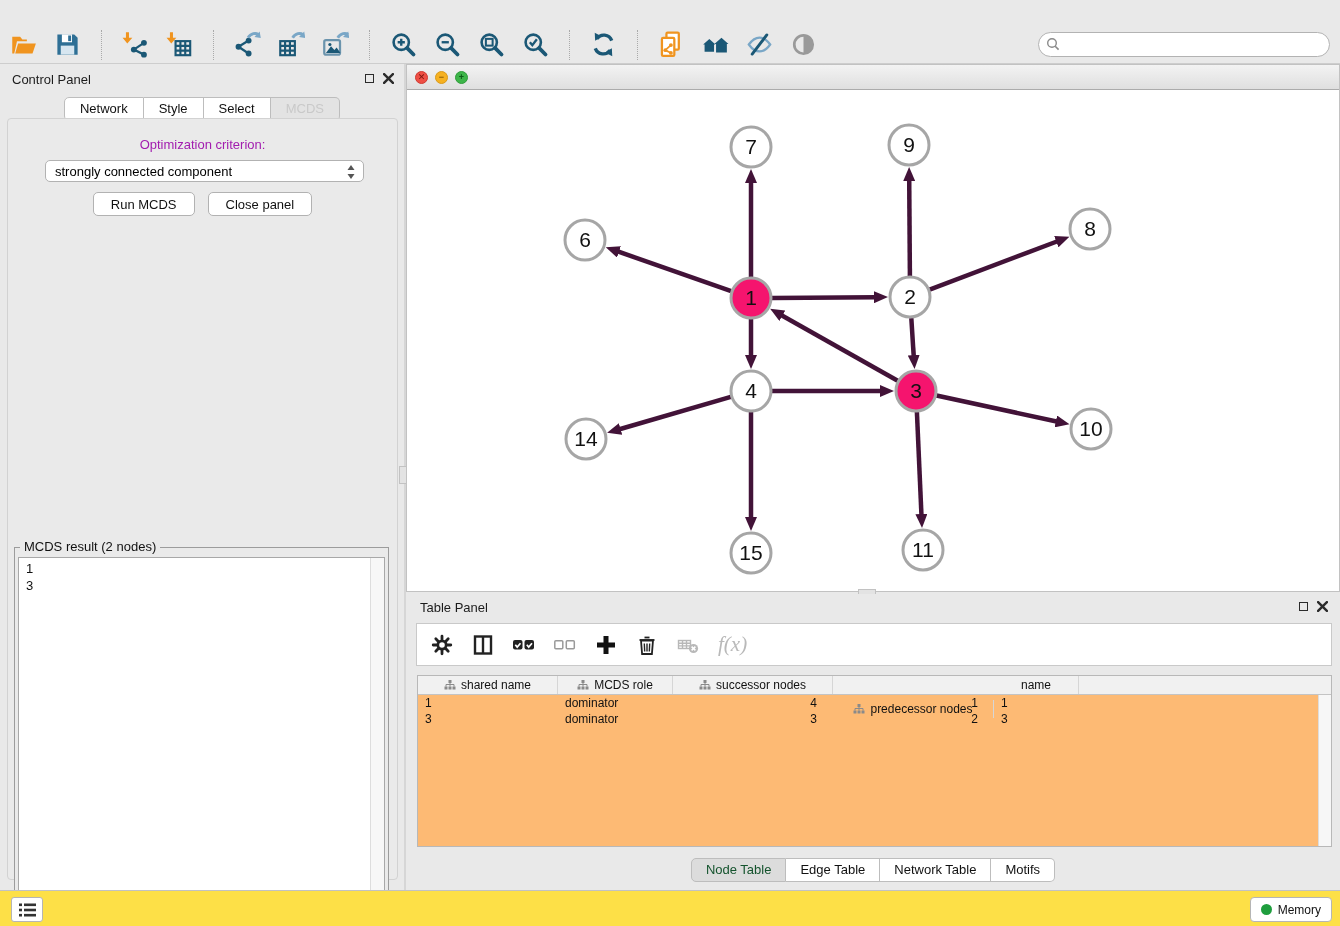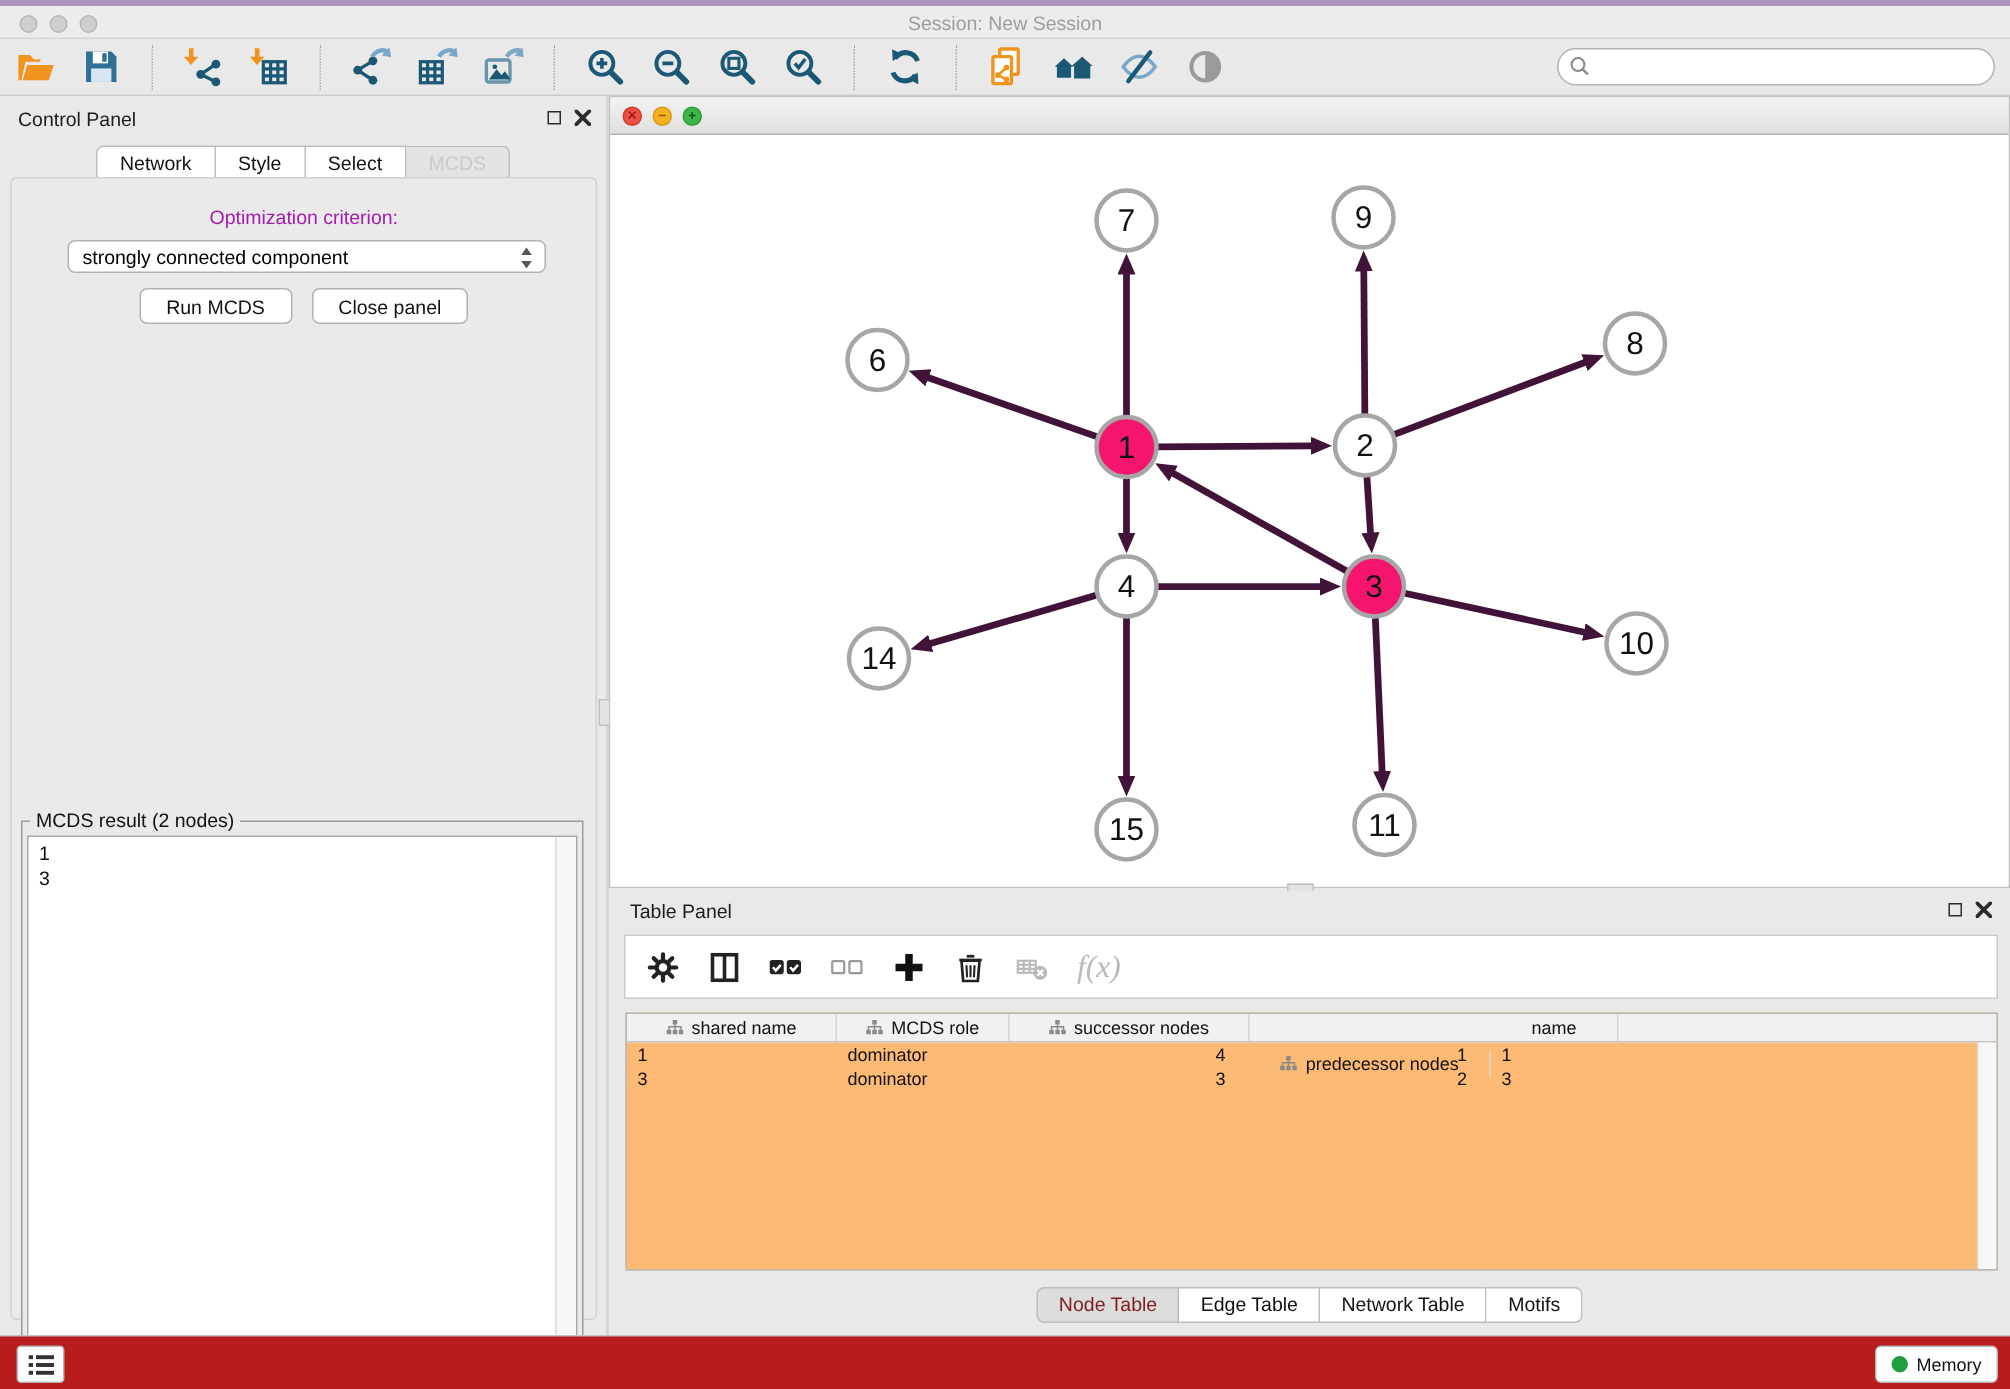--- a/index.html
+++ b/index.html
@@ -75,42 +75,34 @@
       border-right:1px solid #d6d6d6;box-sizing:border-box;height:100%;cursor:pointer;}
   .tr{display:flex;height:16px;}
   .td{font-size:12px;color:#111;box-sizing:border-box;line-height:16px;overflow:hidden;}
   .td.left{text-align:left;padding-left:7px;}
   .td.right{text-align:right;padding-right:16px;}
   .tbl-scroll{position:absolute;right:0;top:19px;bottom:0;width:12px;background:#f7f7f7;border-left:1px solid #ddd;}
   .tp-tabs{position:absolute;left:0;bottom:8px;width:100%;display:flex;justify-content:center;}
   .tp-tab{font-size:13px;padding:3px 14px 4px;background:#fff;border:1px solid #bdbdbd;border-left-width:0;color:#111;cursor:pointer;}
   .tp-tab:first-child{border-left-width:1px;border-top-left-radius:5px;border-bottom-left-radius:5px;}
   .tp-tab:last-child{border-top-right-radius:5px;border-bottom-right-radius:5px;}
-  .tp-tab.active{background:#dcdcdc;color:#7f1d1d;}
-  
-  .statusbar{position:absolute;left:0;top:890px;width:100%;height:36px;background:#b91c1c;border-top:1px solid #c2c2c2;box-sizing:border-box;}
+  .tp-tab.active{background:#dcdcdc;color:#14532d;}
+  
+  .statusbar{position:absolute;left:0;top:890px;width:100%;height:36px;background:#fde047;border-top:1px solid #c2c2c2;box-sizing:border-box;}
   .sb-left-btn{position:absolute;left:11px;top:6px;width:30px;height:23px;background:#fff;border:1px solid #b5b5b5;border-radius:3px;
                display:flex;align-items:center;justify-content:center;cursor:pointer;}
   .memory-btn{position:absolute;right:8px;top:6px;height:23px;padding:0 10px;background:#fff;border:1px solid #b5b5b5;border-radius:4px;
               display:flex;align-items:center;gap:6px;font-size:12px;color:#111;cursor:pointer;}
   .mem-dot{width:11px;height:11px;border-radius:50%;background:#1f9e3e;}
 </style>
 </head>
 <body>
 
 <div class="app">
 
-  <div class="titlebar">
-    <div class="tl-group">
-      <span class="tl"></span>
-      <span class="tl"></span>
-      <span class="tl"></span>
-    </div>
-    <div class="win-title">Session: New Session</div>
-  </div>
 
   <div class="toolbar">
     <svg class="tb-icon" viewBox="0 0 24 24">
       <path d="M2 20V5h7l2 2.5h4V9H6.2L3.8 20z" fill="#f0941f"></path>
       <path d="M4.6 20l2.6-9H23l-3 9z" fill="#f0941f"></path>
     </svg>
     <svg class="tb-icon" viewBox="0 0 24 24">
       <path d="M3 3h15l3 3v15H3z" fill="#2e6f95"></path>
       <rect x="7" y="3" width="9" height="7" fill="#fff"></rect>
         <rect x="12.6" y="4" width="2.6" height="5" fill="#2e6f95"></rect>

